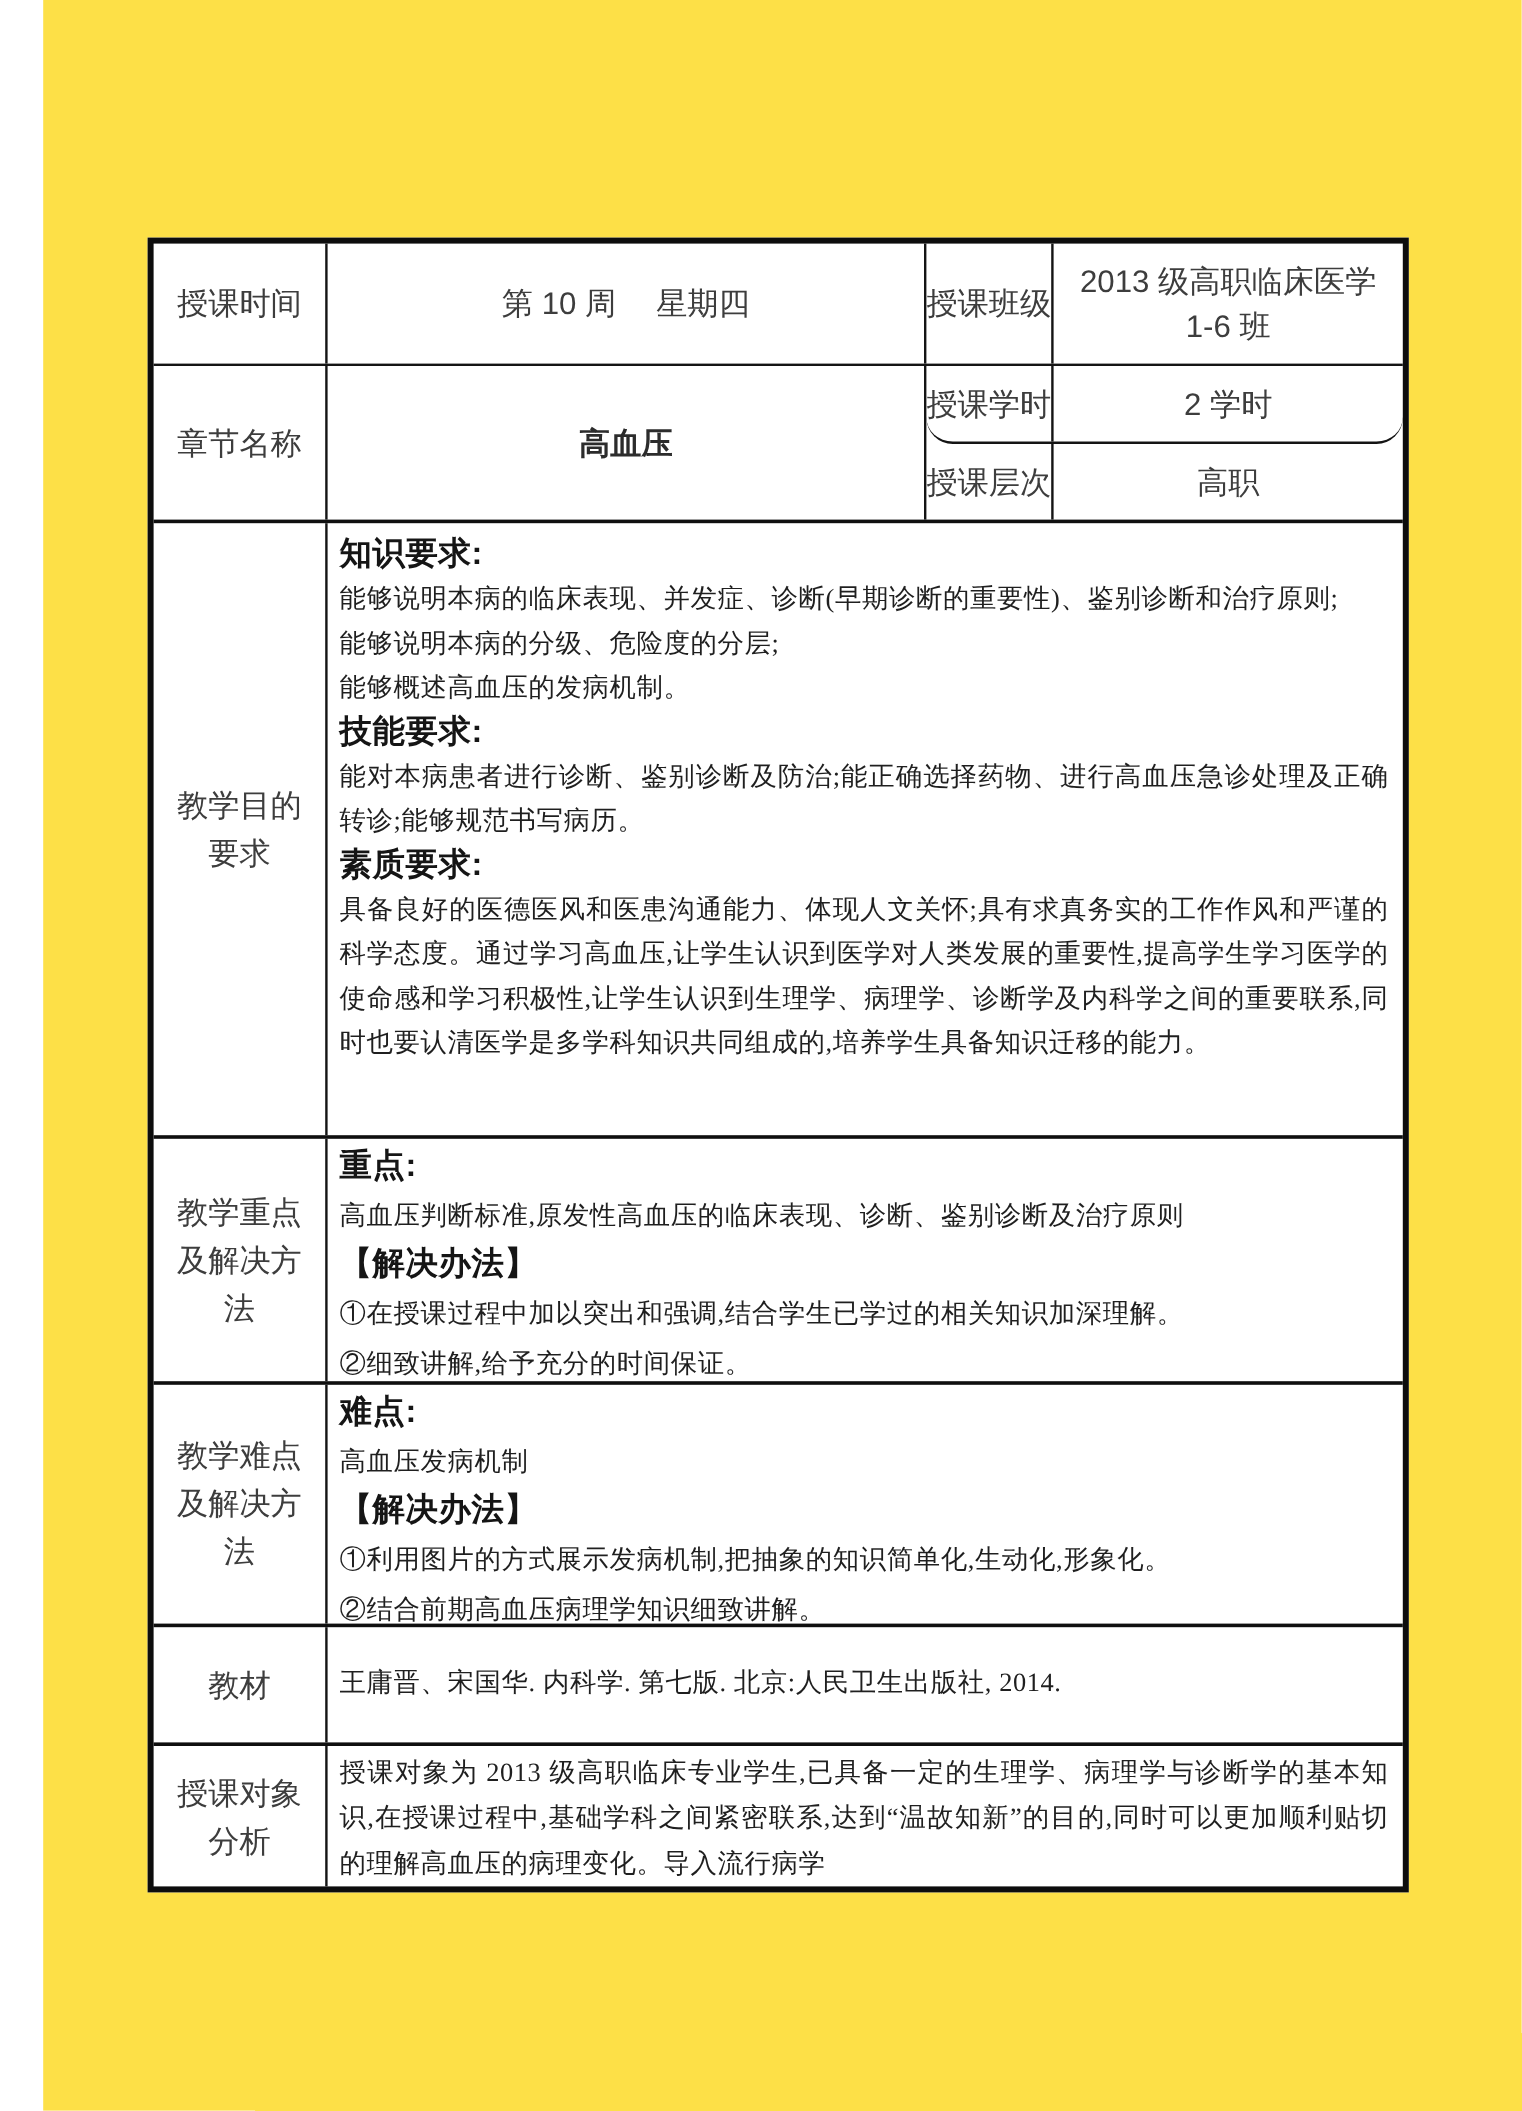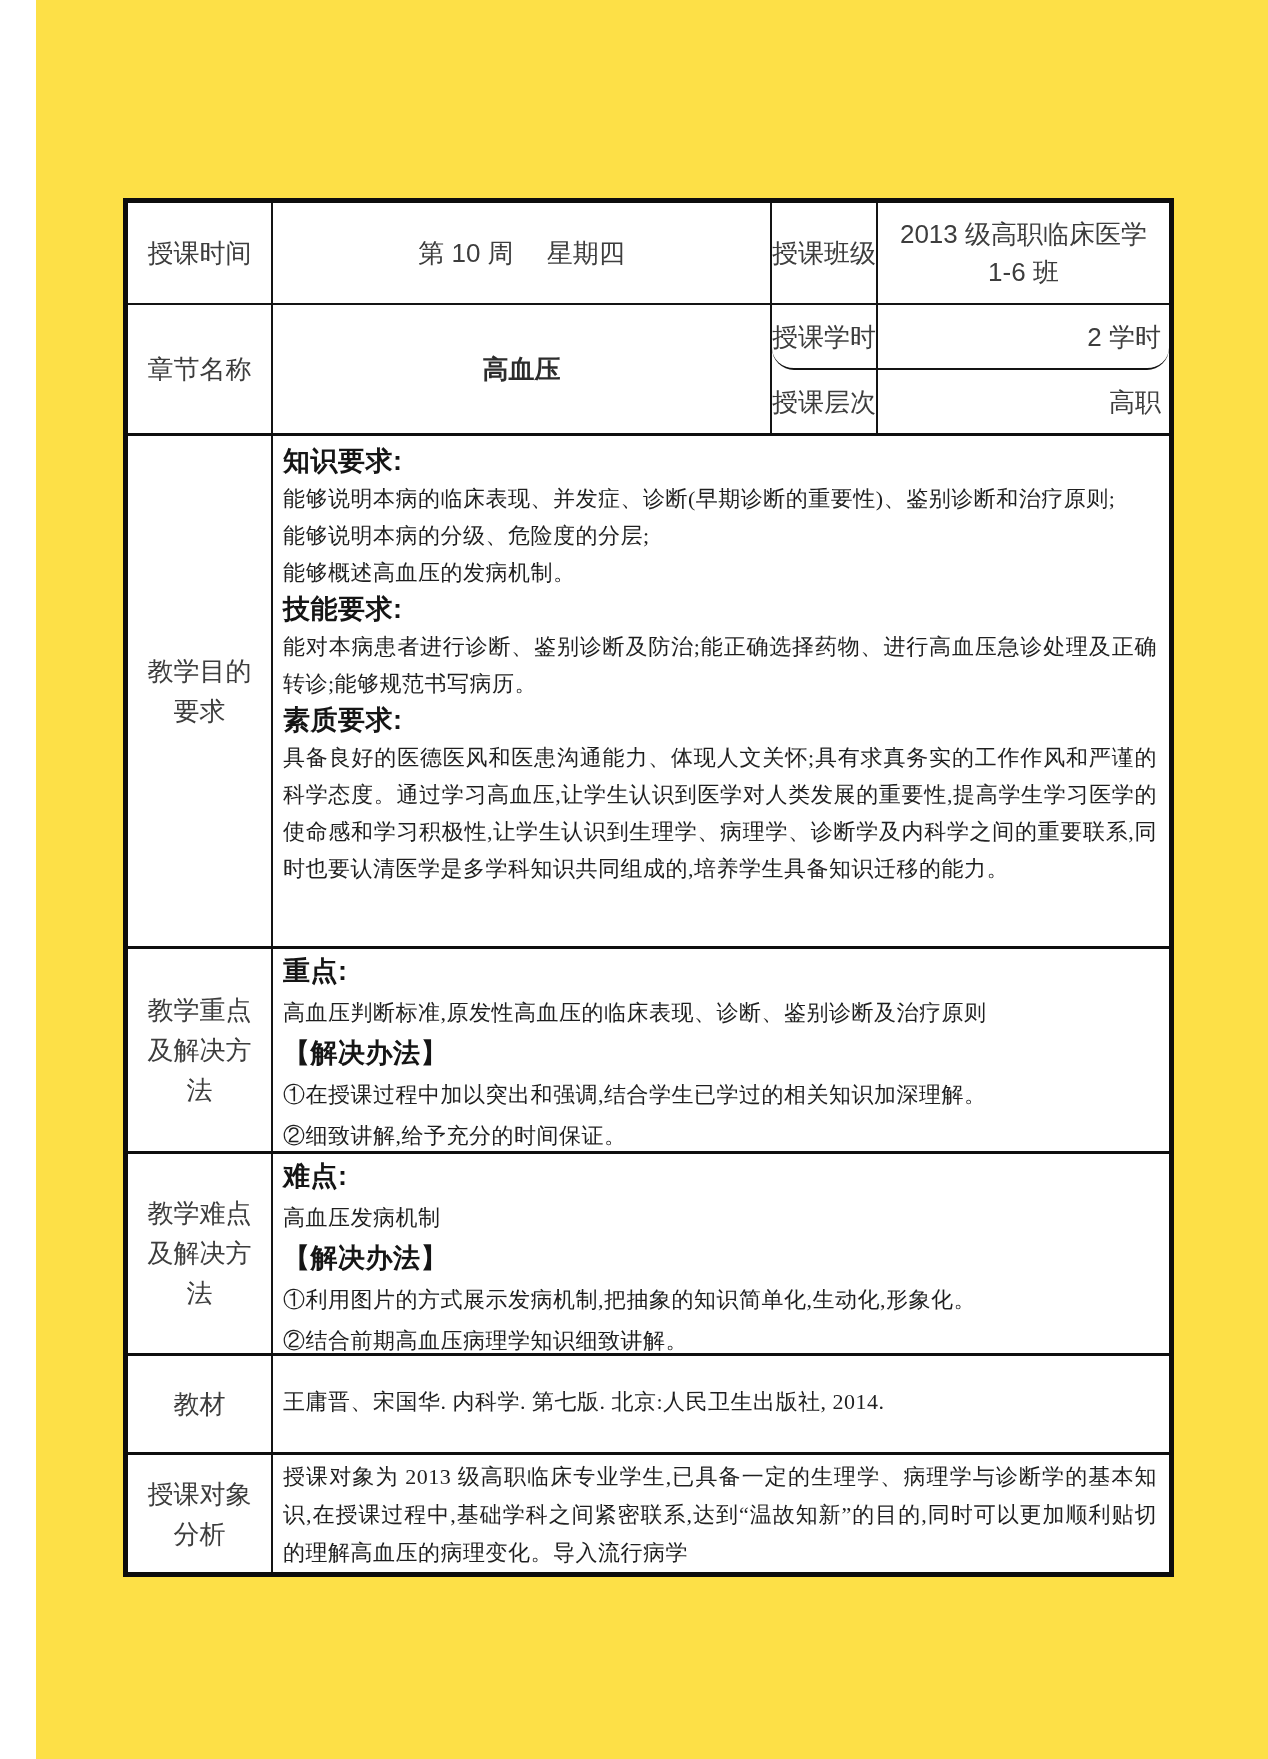--- a/index.html
+++ b/index.html
@@ -20,21 +20,21 @@
   .row.thick{border-bottom:3px solid #0f0f0f;}
   .row:last-child{border-bottom:none;flex:1;}
 
   .cell{box-sizing:border-box;}
   .c1{width:145px;border-right:2px solid #141414;display:flex;flex-direction:column;
       align-items:center;justify-content:center;flex-shrink:0;}
   .cmid{width:499px;border-right:2px solid #141414;display:flex;align-items:center;
       justify-content:center;flex-shrink:0;}
   .clabel{width:106px;border-right:2px solid #141414;display:flex;align-items:center;
       justify-content:center;flex-shrink:0;}
-  .cval{flex:1;display:flex;align-items:center;justify-content:flex-end;}
+  .cval{flex:1;display:flex;align-items:center;justify-content:center;}
   .ccontent{flex:1;padding:7px 12px 0 10px;overflow:hidden;}
 
   .lbl{
     font-family:"Liberation Sans","DejaVu Sans",sans-serif;
     font-size:26px;line-height:40px;color:#3d3d3d;text-align:center;
   }
   .hdrval{
     font-family:"Liberation Sans","DejaVu Sans",sans-serif;
     font-size:26px;line-height:38px;color:#3d3d3d;text-align:center;padding:0 8px;
   }

